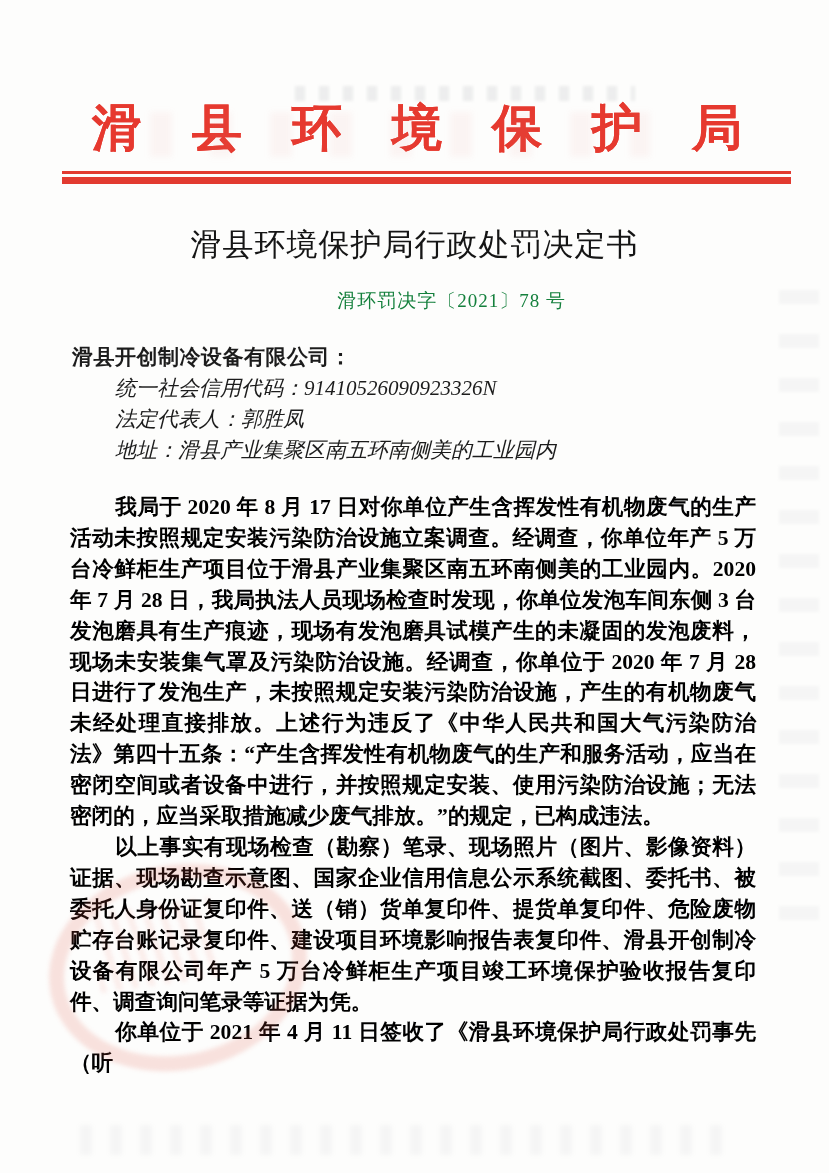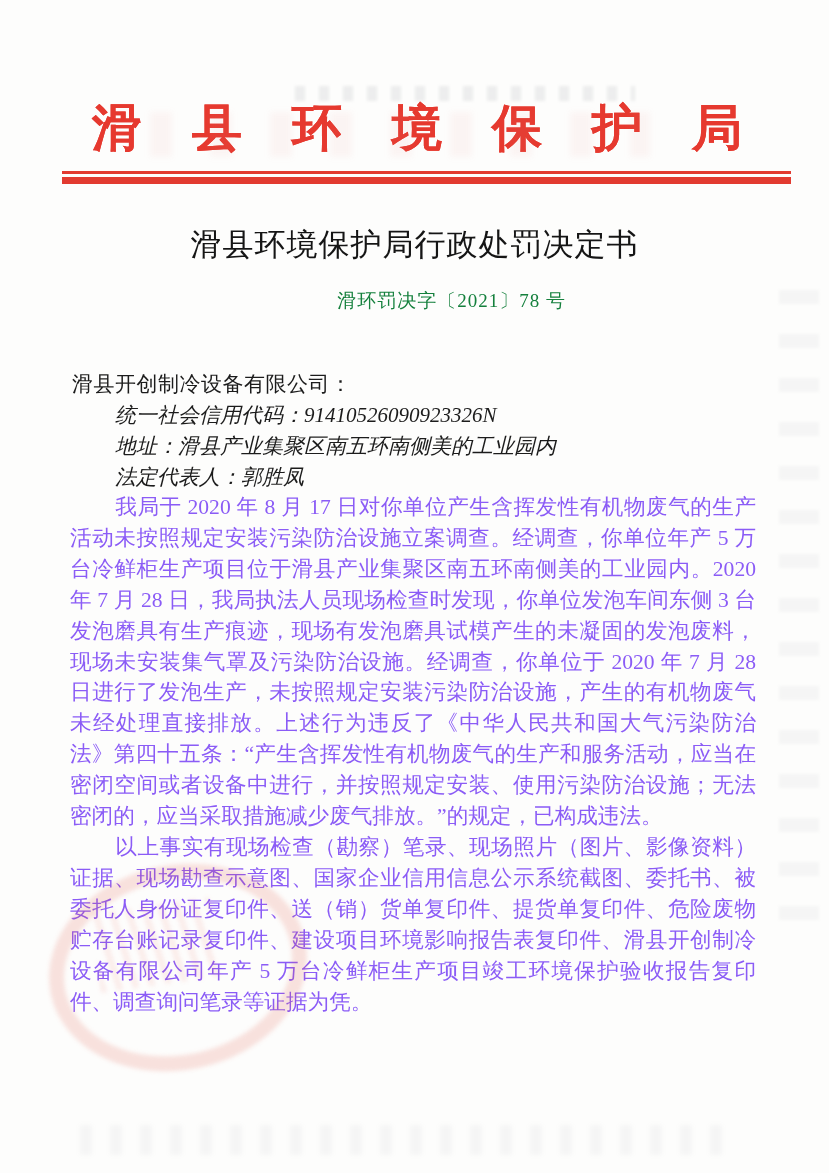--- a/index.html
+++ b/index.html
@@ -59,33 +59,34 @@
   
   .recipient {
     position: absolute;
     top: 342px;
     left: 72px;
     width: 686px;
     font-size: 21px;
     line-height: 31px;
   }
   .recipient p { margin: 0; }
-  .recipient .company { font-weight: normal; letter-spacing: 0.5px; margin-top: 27px; }
+  .recipient .company { font-weight: bold; letter-spacing: 0.5px; }
   .recipient .info { padding-left: 43px; font-style: italic; }
 
   
   .body-text {
     position: absolute;
     top: 492px;
     left: 70px;
     width: 686px;
     font-size: 21.6px;
     line-height: 30.9px;
     text-align: justify;
-    color: #8b5cf6;
+    color: #000000;
+    font-weight: bold;
   }
   .body-text p { margin: 0; text-indent: 2.1em; }
 
   
   .artifact { position: absolute; pointer-events: none; }
   .seal-bleed {
     left: 48px; top: 865px;
     width: 230px; height: 175px;
     border: 15px solid rgba(225, 80, 65, 0.16);
     border-radius: 50%;
@@ -153,27 +154,28 @@
     <div class="thick"></div>
   </div>
 
   <h1 class="doc-title">滑县环境保护局行政处罚决定书</h1>
 
   <div class="doc-number">滑环罚决字〔2021〕78 号</div>
 
   <section class="recipient">
     <p class="company">滑县开创制冷设备有限公司：</p>
     <p class="info">统一社会信用代码：91410526090923326N</p>
+    <p class="info">法定代表人：郭胜凤</p>
     <p class="info">地址：滑县产业集聚区南五环南侧美的工业园内</p>
-    <p class="info">法定代表人：郭胜凤</p>
   </section>
 
   <section class="body-text">
     <p>我局于 2020 年 8 月 17 日对你单位产生含挥发性有机物废气的生产活动未按照规定安装污染防治设施立案调查。经调查，你单位年产 5 万台冷鲜柜生产项目位于滑县产业集聚区南五环南侧美的工业园内。2020 年 7 月 28 日，我局执法人员现场检查时发现，你单位发泡车间东侧 3 台发泡磨具有生产痕迹，现场有发泡磨具试模产生的未凝固的发泡废料，现场未安装集气罩及污染防治设施。经调查，你单位于 2020 年 7 月 28 日进行了发泡生产，未按照规定安装污染防治设施，产生的有机物废气未经处理直接排放。上述行为违反了《中华人民共和国大气污染防治法》第四十五条：“产生含挥发性有机物废气的生产和服务活动，应当在密闭空间或者设备中进行，并按照规定安装、使用污染防治设施；无法密闭的，应当采取措施减少废气排放。”的规定，已构成违法。</p>
     <p>以上事实有现场检查（勘察）笔录、现场照片（图片、影像资料）证据、现场勘查示意图、国家企业信用信息公示系统截图、委托书、被委托人身份证复印件、送（销）货单复印件、提货单复印件、危险废物贮存台账记录复印件、建设项目环境影响报告表复印件、滑县开创制冷设备有限公司年产 5 万台冷鲜柜生产项目竣工环境保护验收报告复印件、调查询问笔录等证据为凭。</p>
+    <p>你单位于 2021 年 4 月 11 日签收了《滑县环境保护局行政处罚事先（听</p>
   </section>
 
   <div class="artifact seal-bleed"></div>
   <div class="artifact seal-bleed-inner"></div>
   <div class="artifact bleed-right"></div>
   <div class="artifact bleed-top"></div>
   <div class="artifact bleed-header-pink"></div>
   <div class="artifact bleed-bottom"></div>
 
 </div>

